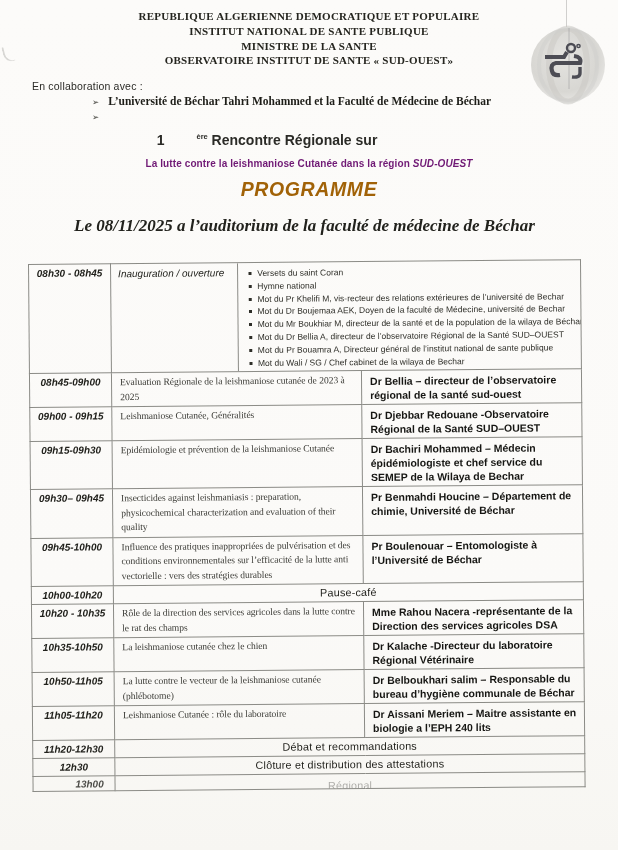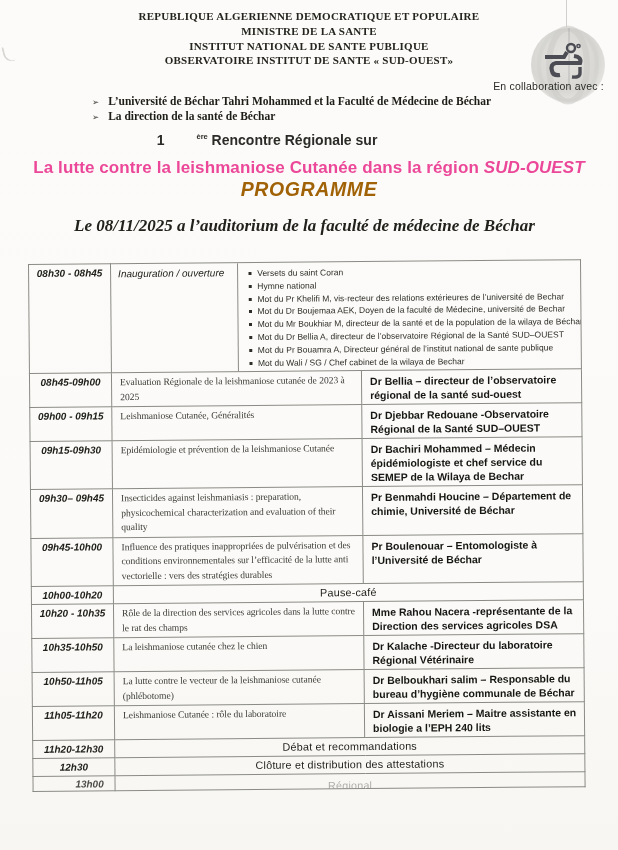--- a/index.html
+++ b/index.html
@@ -19,34 +19,34 @@
   }
   .stamp{position:absolute;left:527px;top:24px;width:82px;height:82px;}
   .stamp-hang-line{position:absolute;left:566px;top:0;width:1px;height:27px;background:#b3b2af;opacity:.6;}
   .corner-mark{
     position:absolute;left:3px;top:46px;width:9px;height:15px;
     border-left:2px solid #7c7c78;border-bottom:1px solid #9a9a96;
     border-radius:0 0 0 9px;opacity:.28;transform:rotate(-14deg);
   }
 
   
-  .collab-head{position:absolute;top:80px;left:0;right:14px;text-align:right;
-    font-size:10.5px;color:#2b2b27;letter-spacing:.2px;}
+  .collab-head{position:absolute;top:80px;left:0;right:14px;text-align:left;
+    font-size:10.5px;color:#2b2b27;letter-spacing:.2px;padding-left:32px;}
   .collab-list{position:absolute;top:95px;left:92px;
     font-family:"Liberation Serif",serif;font-weight:bold;
     font-size:11.5px;line-height:13.6px;color:#1d1d18;}
   .c-item{display:flex;gap:9px;}
   .arrow{font-family:"DejaVu Sans",sans-serif;font-size:8.5px;color:#45453f;padding-top:1px;}
 
   
   .t1{position:absolute;top:132px;left:0;width:534px;text-align:center;
     font-size:14px;font-weight:bold;color:#2b2b27;}
   .t1 sup{font-size:7.5px;margin-left:32px;}
   .t2{position:absolute;top:158px;left:0;right:0;text-align:center;
-    font-size:17px;font-weight:bold;color:#ec4899;letter-spacing:.1px;}
+    font-size:10px;font-weight:bold;color:#701a75;letter-spacing:.1px;}
   .t2 .region{font-style:italic;}
   .t3{position:absolute;top:178px;left:0;right:0;text-align:center;
     font-size:19.5px;font-weight:bold;font-style:italic;letter-spacing:.6px;color:#a16207;}
   .dateline{position:absolute;top:216px;left:74px;
     font-family:"Liberation Serif",serif;font-style:italic;font-weight:bold;
     font-size:17px;color:#22221d;}
 
   
   .tablewrap{position:absolute;left:28px;top:264px;transform:rotate(-.5deg);transform-origin:0 0;}
   table.sched{border-collapse:collapse;width:552px;table-layout:fixed;}
@@ -72,22 +72,22 @@
 </style>
 </head>
 <body>
 
 <div class="sheet">
 
   <div class="corner-mark"></div>
 
   <div class="gov-header">
     <div>REPUBLIQUE ALGERIENNE DEMOCRATIQUE ET POPULAIRE</div>
+    <div>INSTITUT NATIONAL DE SANTE PUBLIQUE</div>
     <div>MINISTRE DE LA SANTE</div>
-    <div>INSTITUT NATIONAL DE SANTE PUBLIQUE</div>
     <div>OBSERVATOIRE INSTITUT DE SANTE « SUD-OUEST»</div>
   </div>
 
   <div class="stamp-hang-line"></div>
   <div class="stamp">
     <svg width="82" height="82" viewBox="-41 -41 82 82">
       <defs>
         <radialGradient id="stg" cx="45%" cy="40%" r="70%">
           <stop offset="0%" stop-color="#e4e3e0"></stop>
           <stop offset="65%" stop-color="#d8d7d3"></stop>
@@ -109,21 +109,20 @@
   </div>
 
   <div class="collab-head">En collaboration avec :</div>
   <div class="collab-list">
     <div class="c-item">
       <span class="arrow">➢</span>
       <span>L’université de Béchar Tahri Mohammed et la Faculté de Médecine de Béchar</span>
     </div>
     <div class="c-item">
       <span class="arrow">➢</span>
-      <span>La direction de la santé de Béchar</span>
     </div>
   </div>
 
   <div class="t1"><span>1</span><sup>ère</sup><span> Rencontre Régionale sur</span></div>
   <div class="t2"><span>La lutte contre la leishmaniose Cutanée dans la région </span><span class="region">SUD-OUEST</span></div>
   <div class="t3">PROGRAMME</div>
   <div class="dateline">Le 08/11/2025 a l’auditorium de la faculté de médecine de Béchar</div>
 
   <div class="tablewrap">
     <table class="sched">

